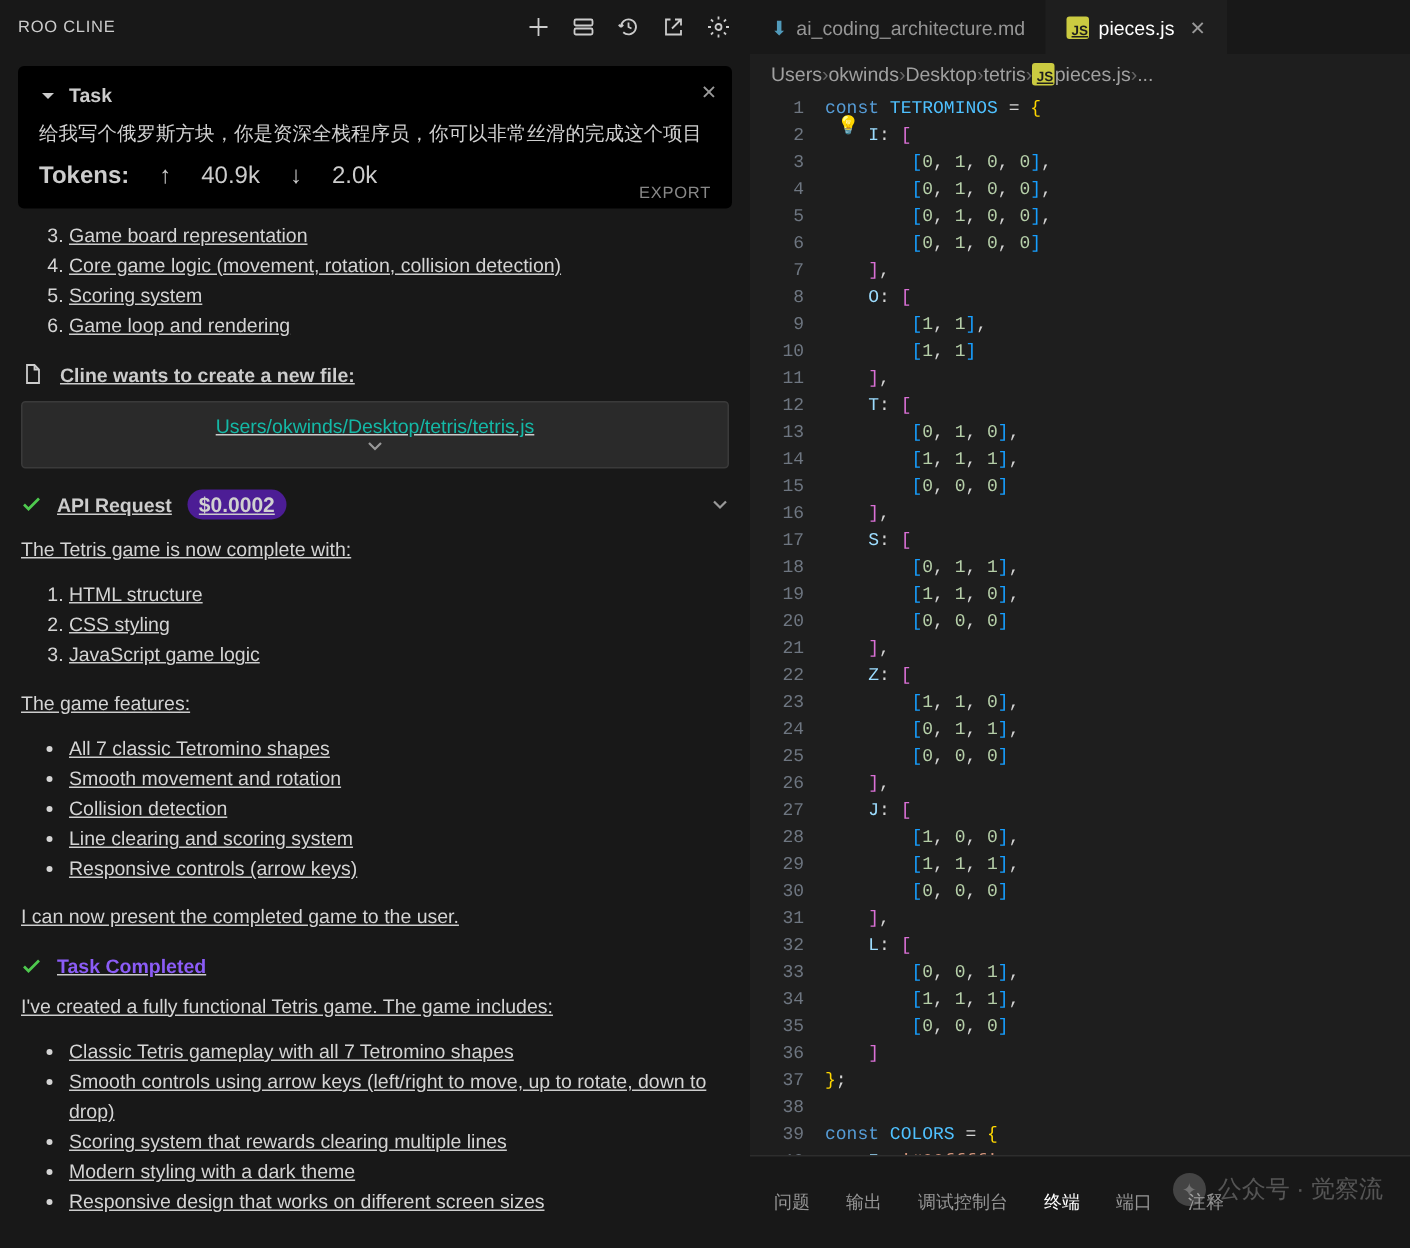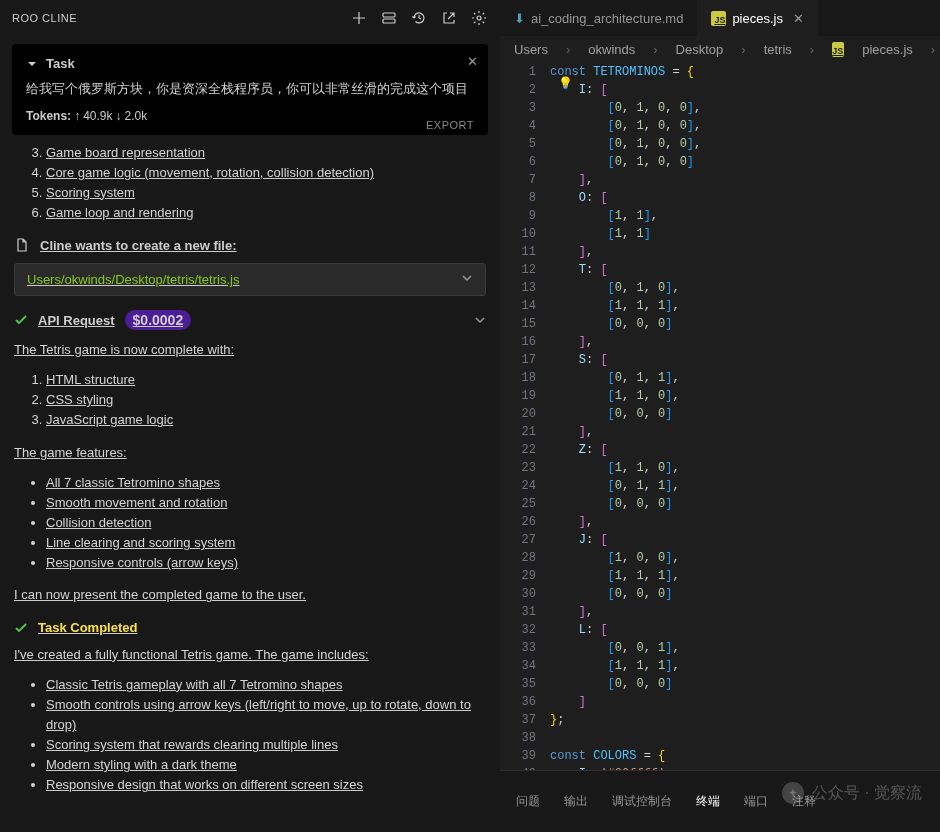--- a/index.html
+++ b/index.html
@@ -61,22 +61,22 @@
 }
 .task-desc {
   color: #d0d0d0;
   font-size: 13px;
   margin-bottom: 10px;
   line-height: 1.5;
 }
 .task-tokens {
   display: flex;
   align-items: center;
-  gap: 3px;
-  font-size: 12px;
+  gap: 20px;
+  font-size: 16px;
   color: #cccccc;
   text-align: center;
 }
 .task-tokens b { font-weight: 600; }
 .task-export {
   position: absolute;
   right: 14px;
   bottom: 4px;
   font-size: 11px;
   color: #888;
@@ -116,40 +116,41 @@
   margin: 14px 0 10px 0;
   font-weight: 600;
 }
 .file-input {
   background: #2a2a2a;
   border: 1px solid #3a3a3a;
   border-radius: 3px;
   padding: 8px 12px;
   margin: 6px 0 14px 0;
   display: flex;
-  align-items: flex-start;
+  align-items: center;
   justify-content: space-between;
-  color: #84cc16;
+  color: #14b8a6;
+  flex-direction: column;
 }
 .api-badge {
   background: #4c1d95;
   border-radius: 10px;
   padding: 2px 8px;
   font-size: 14px;
   color: #d0d0d0;
 }
 .api-chevron {
   margin-left: auto;
 }
 .para {
   line-height: 1.55;
   margin: 10px 0;
   color: #d4d4d4;
 }
-.completed { color: #fde047; align-items: flex-end; }
+.completed { color: #8b5cf6; align-items: flex-end; }
 .editor-pane {
   flex: 1;
   background: #1e1e1e;
   display: flex;
   flex-direction: column;
   overflow: hidden;
 }
 .tabs {
   display: flex;
   background: #181818;
@@ -180,21 +181,21 @@
   align-items: flex-end;
   justify-content: flex-end;
   padding: 0 1px 1px 0;
   border-radius: 2px;
   text-decoration: underline;
 }
 .tab-close { color: #999; margin-left: 4px; }
 .breadcrumb {
   display: flex;
   align-items: flex-end;
-  gap: 18px;
+  gap: 0;
   padding: 6px 14px;
   font-size: 13px;
   color: #a0a0a0;
 }
 .breadcrumb .sep { color: #666; }
 .code-area {
   flex: 1;
   display: flex;
   font-family: Menlo, Monaco, "Courier New", monospace;
   font-size: 12px;

